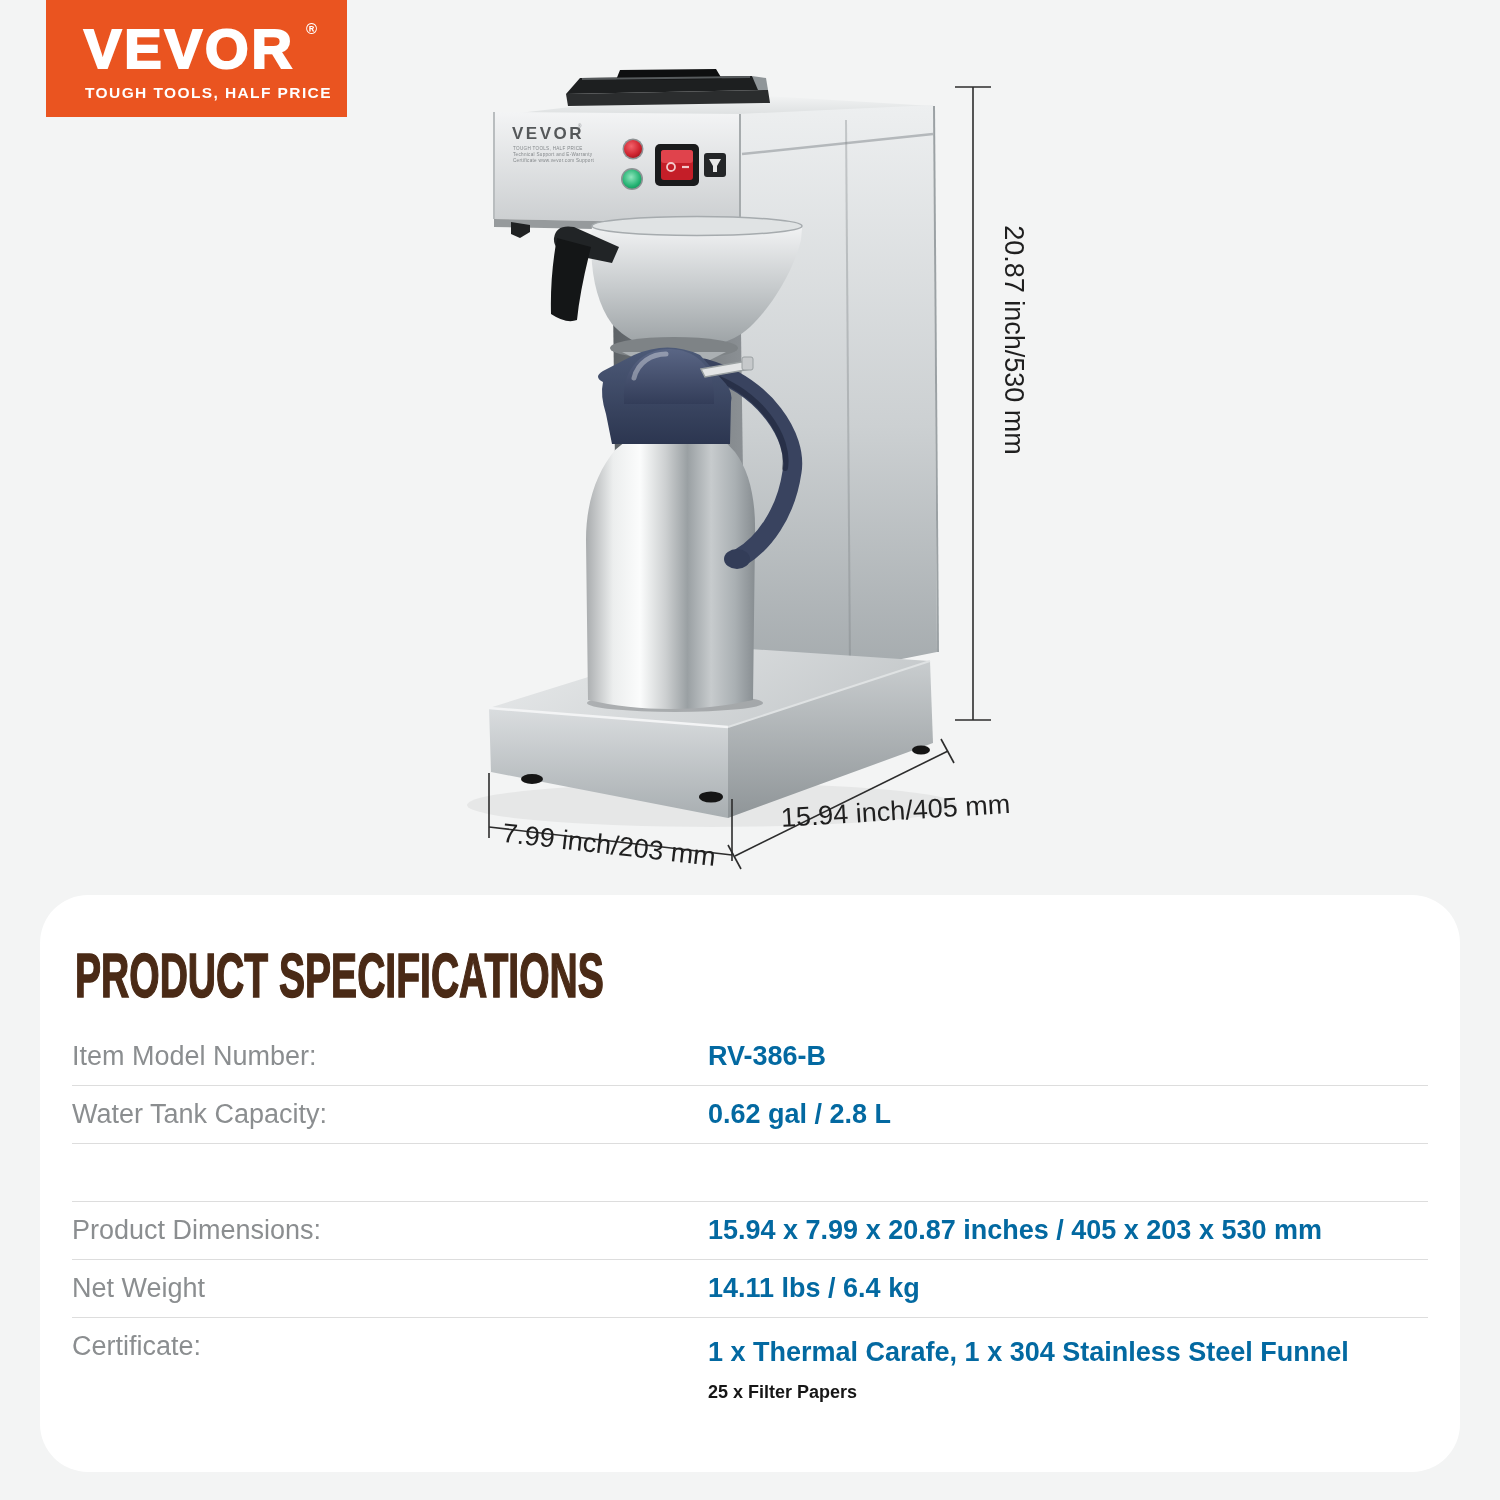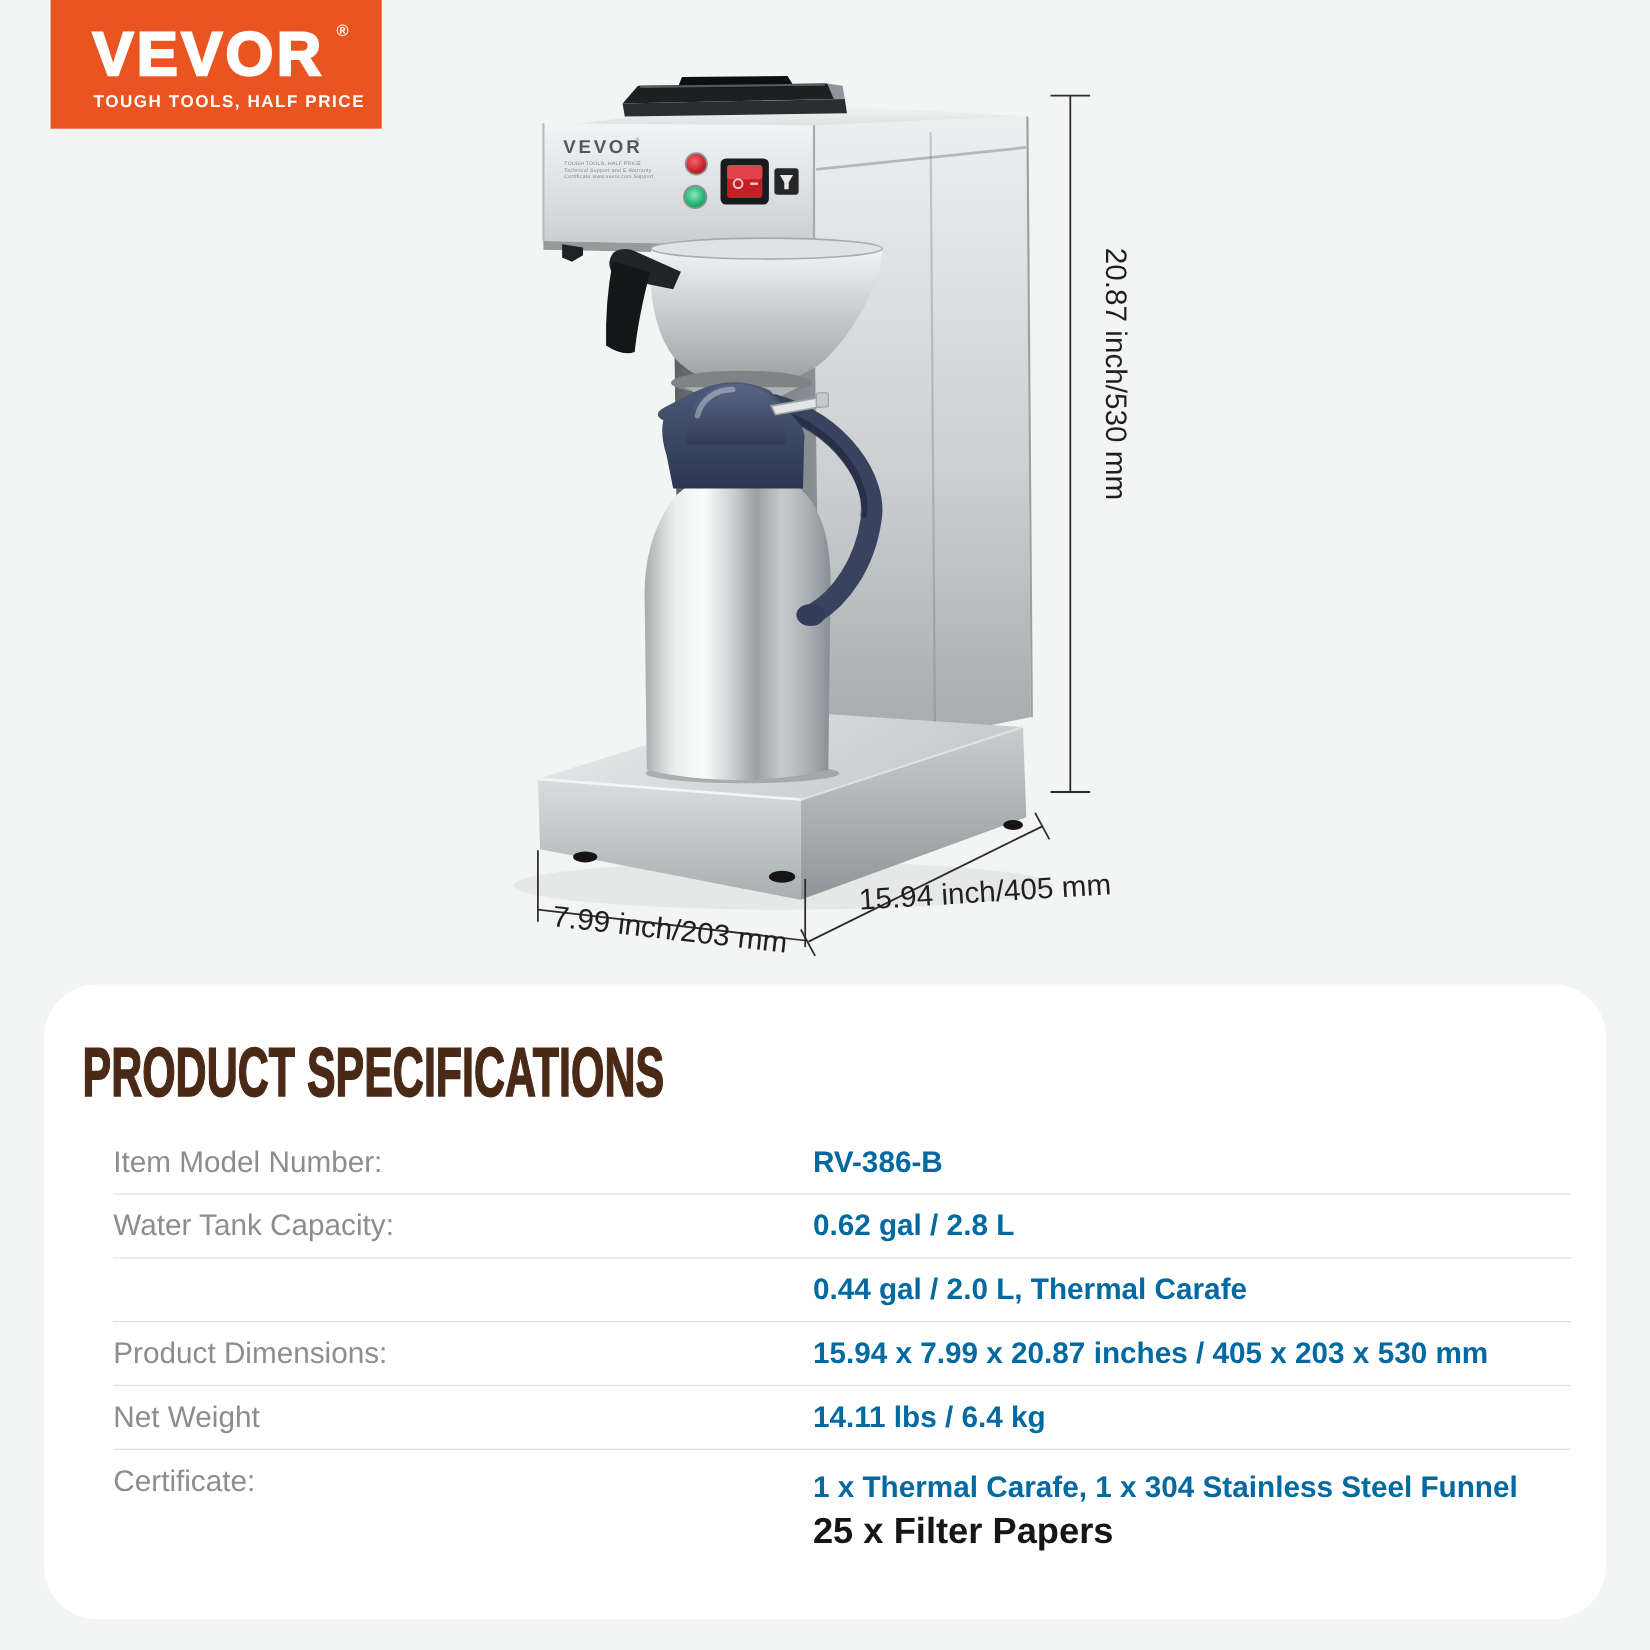--- a/index.html
+++ b/index.html
@@ -46,34 +46,34 @@
     background:#ffffff;border-radius:48px;
   }
   .spec-heading{
     position:absolute;left:35px;top:44px;
     font-size:63px;font-weight:bold;color:#4a2a16;
     letter-spacing:0px;white-space:nowrap;
     transform:scaleX(0.62);transform-origin:left center;
     -webkit-text-stroke:1.5px #4a2a16;
   }
   .spec-table{position:absolute;left:32px;right:32px;top:133px;}
-  .spec-row{position:relative;height:57px;border-bottom:1px solid #dddddd;margin-left:31px;}
+  .spec-row{position:relative;height:57px;border-bottom:1px solid #dddddd;}
   .spec-row.last{height:120px;border-bottom:none;}
   .spec-label{
     position:absolute;left:0;top:0;line-height:57px;
     font-size:27px;color:#8b8e90;white-space:nowrap;
   }
   .spec-value{
     position:absolute;left:636px;top:0;line-height:57px;
     font-size:27px;font-weight:bold;color:#0369a1;white-space:nowrap;
   }
   .spec-row.last .spec-value{line-height:40px;padding-top:14px;}
   .spec-value-line2{
     position:absolute;left:636px;top:54px;line-height:40px;
-    font-size:33px;font-weight:bold;color:#161616;white-space:nowrap;
+    font-size:18px;font-weight:bold;color:#161616;white-space:nowrap;
   }
 </style>
 </head>
 <body>
 
 <div class="brand-box">
   <div class="brand-word">VEVOR</div>
   <div class="brand-reg">®</div>
   <div class="brand-tagline">TOUGH TOOLS, HALF PRICE</div>
 </div>
@@ -271,21 +271,20 @@
   <div class="spec-table">
     <div class="spec-row">
       <div class="spec-label">Item Model Number:</div>
       <div class="spec-value">RV-386-B</div>
     </div>
     <div class="spec-row">
       <div class="spec-label">Water Tank Capacity:</div>
       <div class="spec-value">0.62 gal / 2.8 L</div>
     </div>
     <div class="spec-row">
-      <div class="spec-value">0.44 gal / 2.0 L, Thermal Carafe</div>
     </div>
     <div class="spec-row">
       <div class="spec-label">Product Dimensions:</div>
       <div class="spec-value">15.94 x 7.99 x 20.87 inches / 405 x 203 x 530 mm</div>
     </div>
     <div class="spec-row">
       <div class="spec-label">Net Weight</div>
       <div class="spec-value">14.11 lbs / 6.4 kg</div>
     </div>
     <div class="spec-row last">

